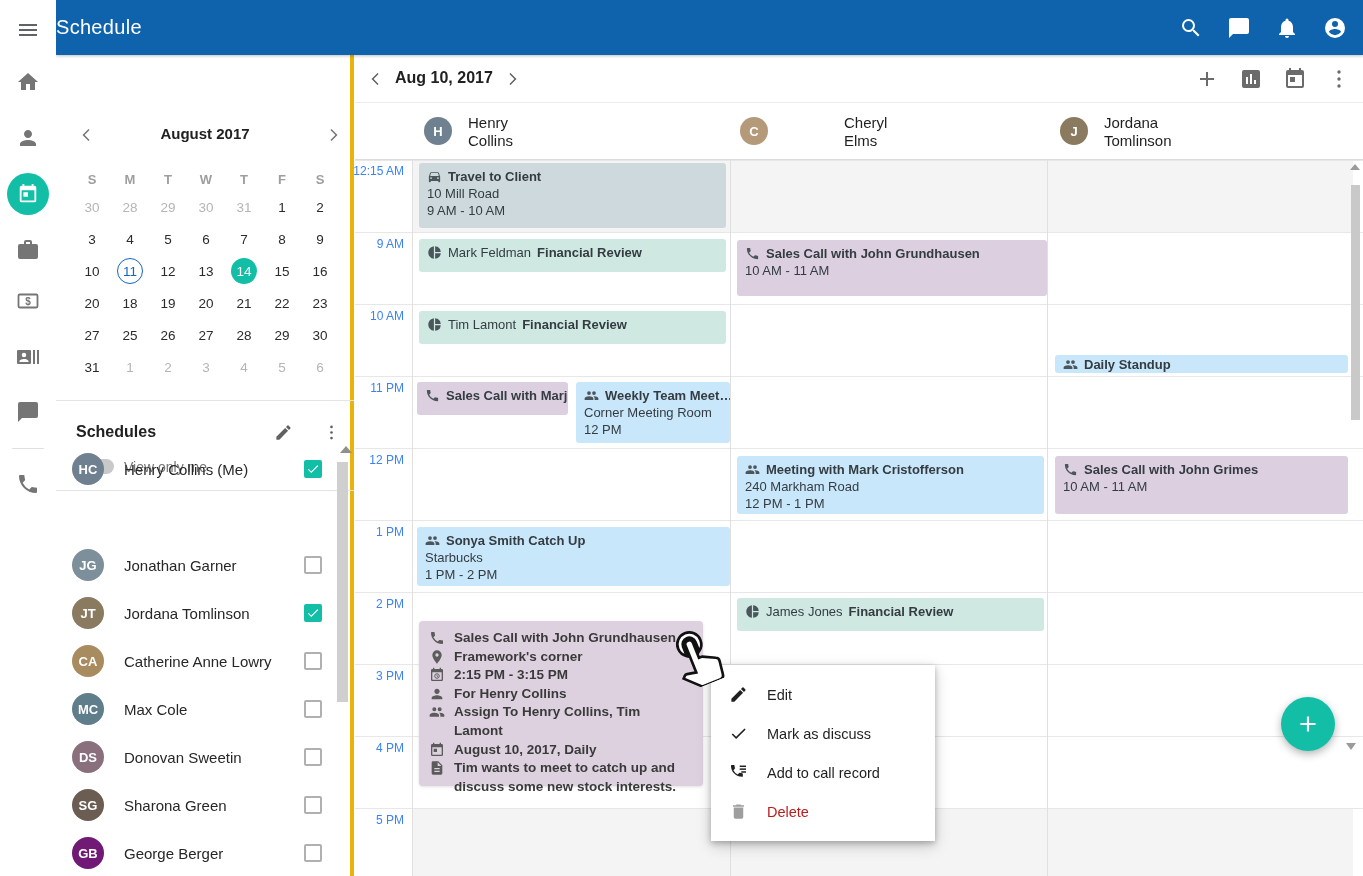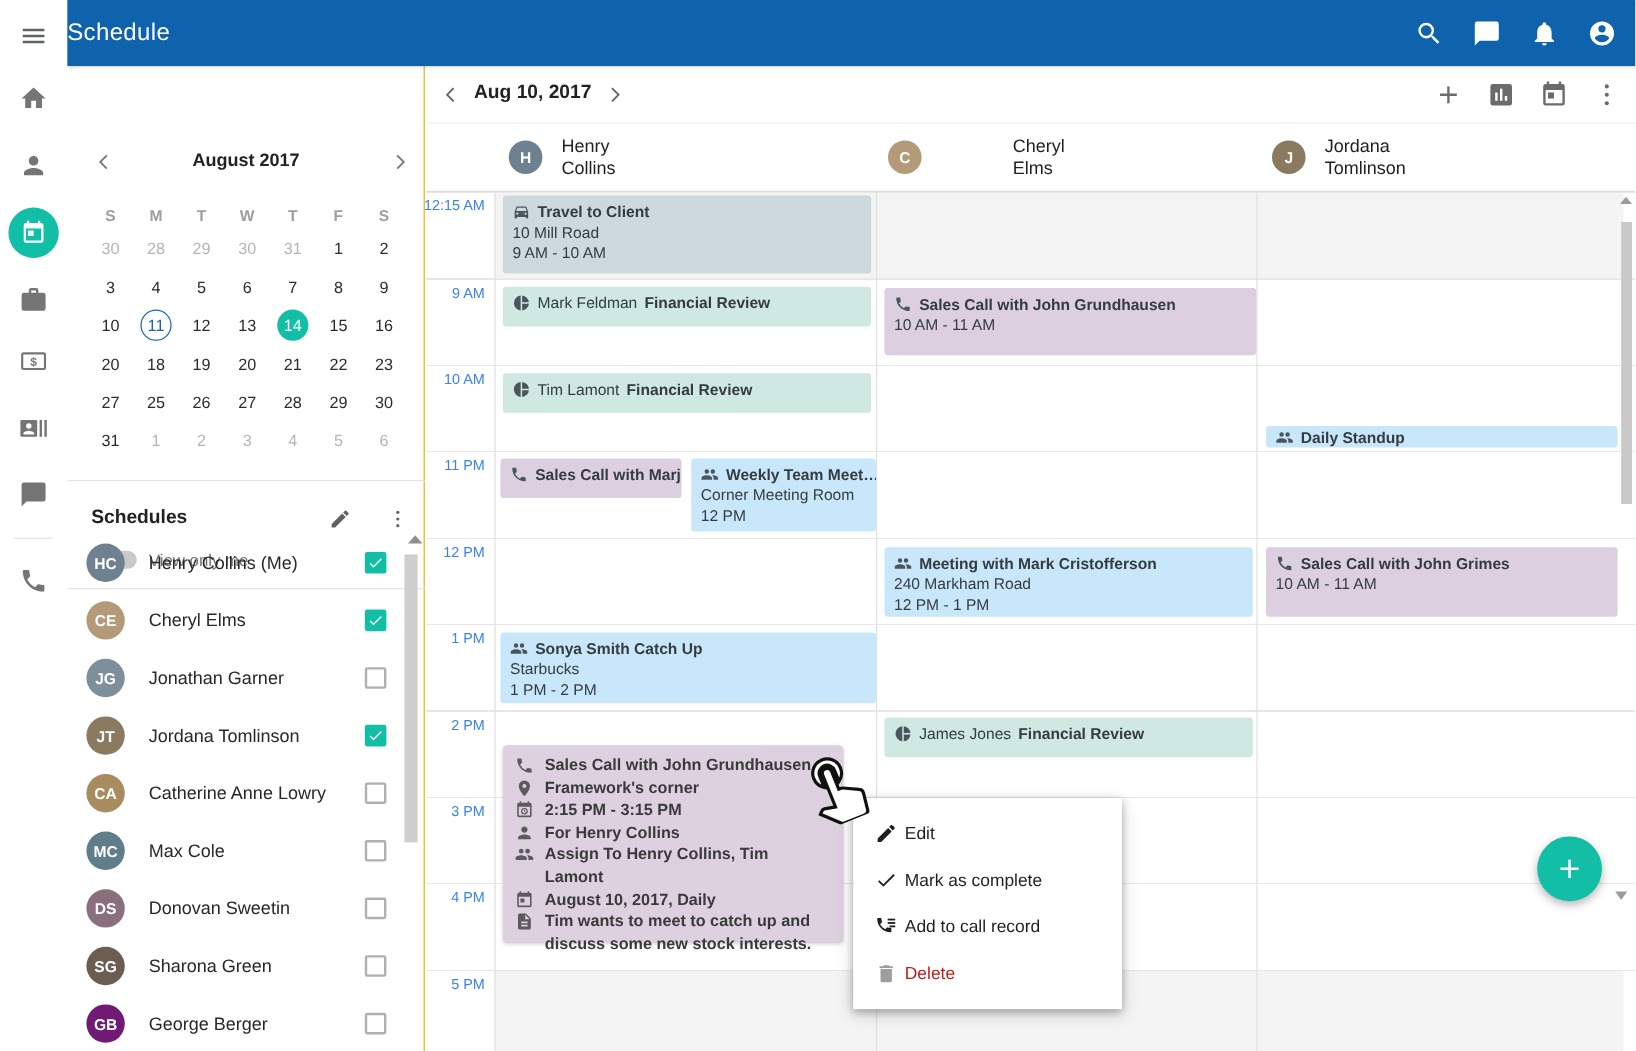--- a/index.html
+++ b/index.html
@@ -18,21 +18,21 @@
 
   
   .rail { left:0; top:0; width:56px; height:876px; background:#fff; z-index:31; }
   .rail-ic { position:absolute; left:16px; width:24px; height:24px; color:#757575; }
   .rail-active { position:absolute; left:7px; top:173px; width:42px; height:42px; border-radius:50%;
                  background:#12bfa6; display:flex; align-items:center; justify-content:center; }
   .rail-active svg { width:22px; height:22px; color:#fff; }
   .rail-div { position:absolute; left:12px; width:32px; height:1px; background:#e0e0e0; }
 
   
-  .panel { left:56px; top:55px; width:298px; height:821px; background:#fff; border-right:1px solid #eab308; z-index:5; }
+  .panel { left:56px; top:55px; width:298px; height:821px; background:#fff; border-right:4px solid #eab308; z-index:5; }
   .mc-title { position:absolute; left:0; top:70px; width:298px; text-align:center; font-size:15px; font-weight:700; }
   .mc-chev { position:absolute; top:71px; width:18px; height:18px; color:#757575; cursor:pointer; }
   .mc-grid { position:absolute; left:17px; top:112px; width:266px; }
   .mc-row { display:flex; }
   .mc-cell { width:38px; height:32px; display:flex; align-items:center; justify-content:center;
              font-size:13.5px; color:#2b2b2b; }
   .mc-head .mc-cell { color:#9e9e9e; font-weight:700; font-size:13px; height:24px; }
   .mc-cell.muted { color:#b5b5b5; }
   .mc-cell .day { width:26px; height:26px; border-radius:50%; display:flex; align-items:center; justify-content:center; }
   .mc-cell.outlined .day { border:1.5px solid #1565c0; color:#1565c0; }
@@ -89,21 +89,21 @@
   .slim { padding:0 8px; display:flex; align-items:center; }
 
   .detail { position:absolute; left:419px; top:621px; width:284px; height:165px; background:#ddd1e0;
             border-radius:4px; padding:8px 12px 8px 10px; z-index:20; box-shadow:0 1px 3px rgba(0,0,0,.12); }
   .d-row { display:flex; gap:9px; font-size:13.5px; font-weight:600; color:#3a3a3a; line-height:18.6px; }
   .d-row svg { width:16px; height:16px; color:#5b5b5b; flex:none; margin-top:1px; }
 
   
   .menu { position:absolute; left:711px; top:665px; width:224px; background:#fff; z-index:50; padding:10px 0;
           box-shadow:0 2px 6px rgba(0,0,0,.25), 0 5px 14px rgba(0,0,0,.18); }
-  .menu-item { height:39px; display:flex; align-items:center; padding-left:18px; gap:6px; cursor:pointer; }
+  .menu-item { height:39px; display:flex; align-items:center; padding-left:18px; gap:19px; cursor:pointer; }
   .menu-item svg { width:19px; height:19px; color:#1f1f1f; }
   .menu-item span { font-size:14.5px; color:#1f1f1f; }
   .menu-item.disabled svg { color:#9e9e9e; }
   .menu-item.disabled span { color:#b91c1c;text-align:right; }
 
   
   .fab { position:absolute; left:1281px; top:697px; width:54px; height:54px; border-radius:50%; background:#12bfa6;
          box-shadow:0 3px 8px rgba(0,0,0,.3); display:flex; align-items:center; justify-content:center; z-index:40; cursor:pointer; }
   .fab svg { width:26px; height:26px; color:#fff; }
   .sb-up { position:absolute; left:1350px; top:164px; width:0; height:0;
@@ -449,29 +449,20 @@
 
     <div class="person-row" style="top:390px;">
       <span class="avatar" style="background:#6f8191;">HC</span>
       <span class="person-name">Henry Collins (Me)</span>
       <span class="cbx checked">
           <svg>
             <use href="#i-check"></use>
           </svg>
         </span>
     </div>
-    <div class="person-row" style="top:438px;">
-      <span class="avatar" style="background:#b59a7a;">CE</span>
-      <span class="person-name">Cheryl Elms</span>
-      <span class="cbx checked">
-          <svg>
-            <use href="#i-check"></use>
-          </svg>
-        </span>
-    </div>
     <div class="person-row" style="top:486px;">
       <span class="avatar" style="background:#7d8f9b;">JG</span>
       <span class="person-name">Jonathan Garner</span>
       <span class="cbx"></span>
     </div>
     <div class="person-row" style="top:534px;">
       <span class="avatar" style="background:#8a7a5f;">JT</span>
       <span class="person-name">Jordana Tomlinson</span>
       <span class="cbx checked">
           <svg>
@@ -721,21 +712,21 @@
     <div class="menu-item">
       <svg>
           <use href="#i-edit"></use>
         </svg>
       <span>Edit</span>
     </div>
     <div class="menu-item">
       <svg>
           <use href="#i-check"></use>
         </svg>
-      <span>Mark as complete</span>
+      <span>Mark as discuss</span>
     </div>
     <div class="menu-item">
       <svg>
           <use href="#i-callrec"></use>
         </svg>
       <span>Add to call record</span>
     </div>
     <div class="menu-item disabled">
       <svg>
           <use href="#i-trash"></use>

